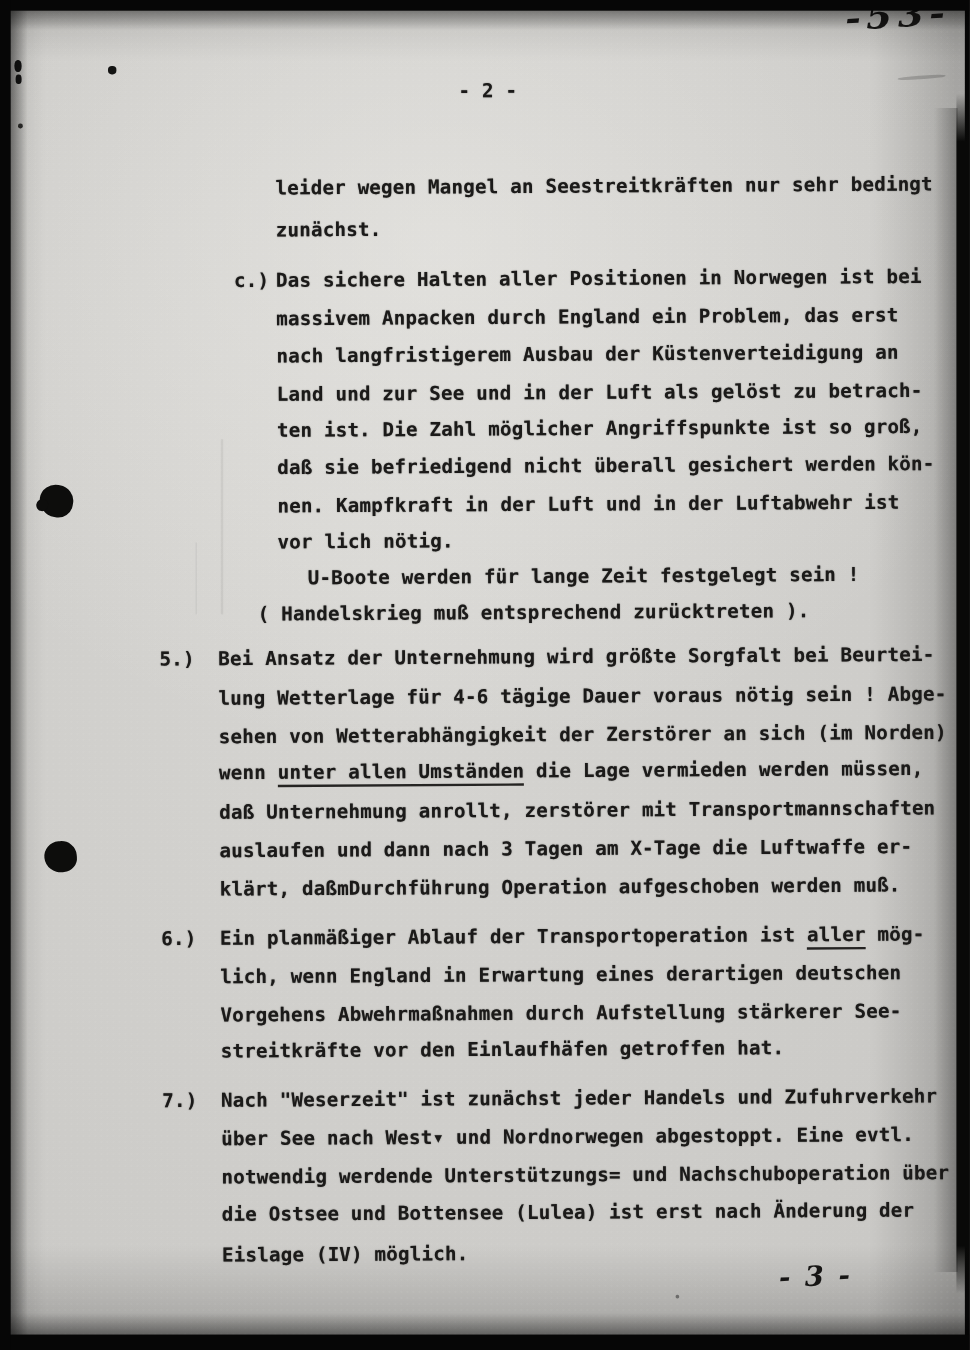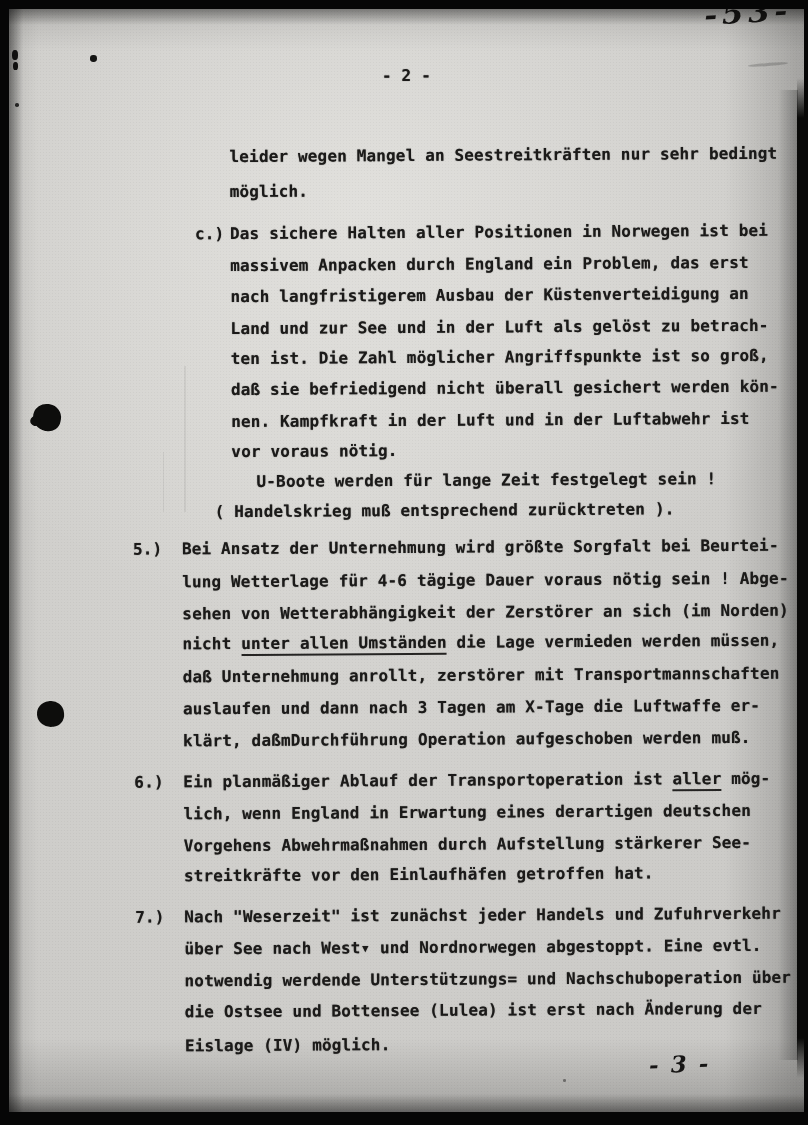--- a/index.html
+++ b/index.html
@@ -78,39 +78,39 @@
   <div class="speck" style="left:15px; top:103px; width:4px; height:4px; opacity:.85;"></div>
   <div class="speck" style="left:563px; top:1079px; width:3px; height:3px; opacity:.45;"></div>
   <div class="speck" style="left:748px; top:63px; width:40px; height:3px; opacity:.2; transform:rotate(-4deg);"></div>
 
   <div class="txt">
 
     <div class="hw folio">-53-</div>
     <div class="tl" style="left:385px; top:66px;">- 2 -</div>
 
     <div class="tl" style="left:232px; top:146px;">leider wegen Mangel an Seestreitkräften nur sehr bedingt</div>
-    <div class="tl" style="left:232px; top:181px;">möglich.</div>
+    <div class="tl" style="left:232px; top:181px;">zunächst.</div>
 
     <div class="tl" style="left:197px; top:223px;">c.)</div>
     <div class="tl" style="left:232px; top:223px;">Das sichere Halten aller Positionen in Norwegen ist bei</div>
     <div class="tl" style="left:232px; top:255px;">massivem Anpacken durch England ein Problem, das erst</div>
     <div class="tl" style="left:232px; top:286px;">nach langfristigerem Ausbau der Küstenverteidigung an</div>
     <div class="tl" style="left:232px; top:318px;">Land und zur See und in der Luft als gelöst zu betrach-</div>
     <div class="tl" style="left:232px; top:348px;">ten ist. Die Zahl möglicher Angriffspunkte ist so groß,</div>
     <div class="tl" style="left:232px; top:379px;">daß sie befriedigend nicht überall gesichert werden kön-</div>
     <div class="tl" style="left:232px; top:411px;">nen. Kampfkraft in der Luft und in der Luftabwehr ist</div>
-    <div class="tl" style="left:232px; top:441px;">vor voraus nötig.</div>
+    <div class="tl" style="left:232px; top:441px;">vor lich nötig.</div>
     <div class="tl" style="left:257px; top:471px;">U-Boote werden für lange Zeit festgelegt sein !</div>
     <div class="tl" style="left:215px; top:501px;">( Handelskrieg muß entsprechend zurücktreten ).</div>
 
     <div class="tl" style="left:133px; top:538px;">5.)</div>
     <div class="tl" style="left:182px; top:538px;">Bei Ansatz der Unternehmung wird größte Sorgfalt bei Beurtei-</div>
     <div class="tl" style="left:182px; top:571px;">lung Wetterlage für 4-6 tägige Dauer voraus nötig sein ! Abge-</div>
     <div class="tl" style="left:182px; top:603px;">sehen von Wetterabhängigkeit der Zerstörer an sich (im Norden)</div>
-    <div class="tl" style="left:182px; top:633px;"><span>nicht </span><span class="ul">unter allen Umständen</span><span> die Lage vermieden werden müssen,</span></div>
+    <div class="tl" style="left:182px; top:633px;"><span>wenn </span><span class="ul">unter allen Umständen</span><span> die Lage vermieden werden müssen,</span></div>
     <div class="tl" style="left:182px; top:666px;">daß Unternehmung anrollt, zerstörer mit Transportmannschaften</div>
     <div class="tl" style="left:182px; top:698px;">auslaufen und dann nach 3 Tagen am X-Tage die Luftwaffe er-</div>
     <div class="tl" style="left:182px; top:730px;">klärt, daßmDurchführung Operation aufgeschoben werden muß.</div>
 
     <div class="tl" style="left:133px; top:771px;">6.)</div>
     <div class="tl" style="left:182px; top:771px;"><span>Ein planmäßiger Ablauf der Transportoperation ist </span><span class="ul">aller</span><span> mög-</span></div>
     <div class="tl" style="left:182px; top:803px;">lich, wenn England in Erwartung eines derartigen deutschen</div>
     <div class="tl" style="left:182px; top:835px;">Vorgehens Abwehrmaßnahmen durch Aufstellung stärkerer See-</div>
     <div class="tl" style="left:182px; top:865px;">streitkräfte vor den Einlaufhäfen getroffen hat.</div>
 

